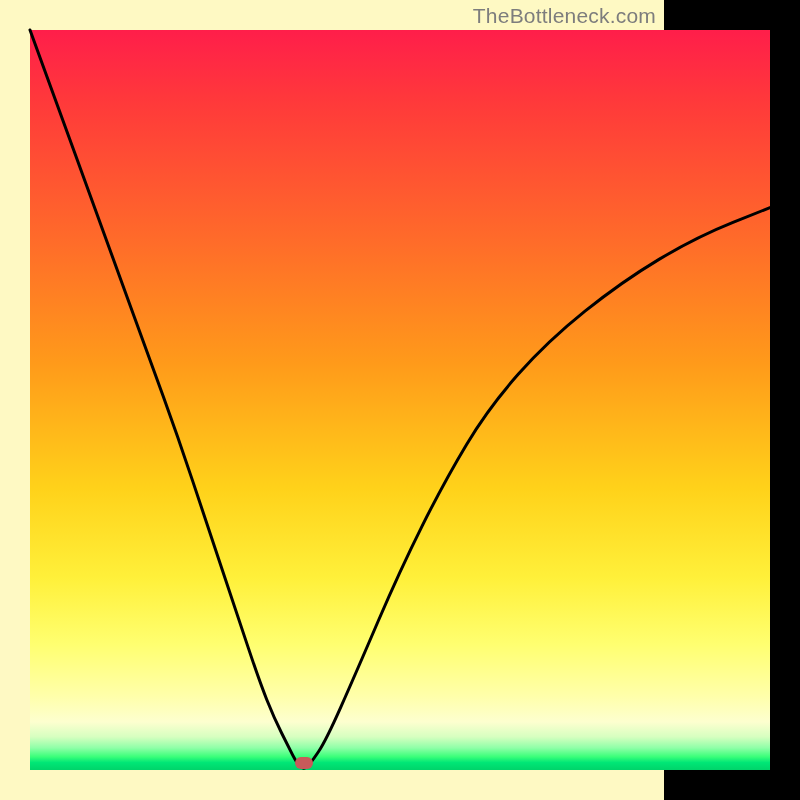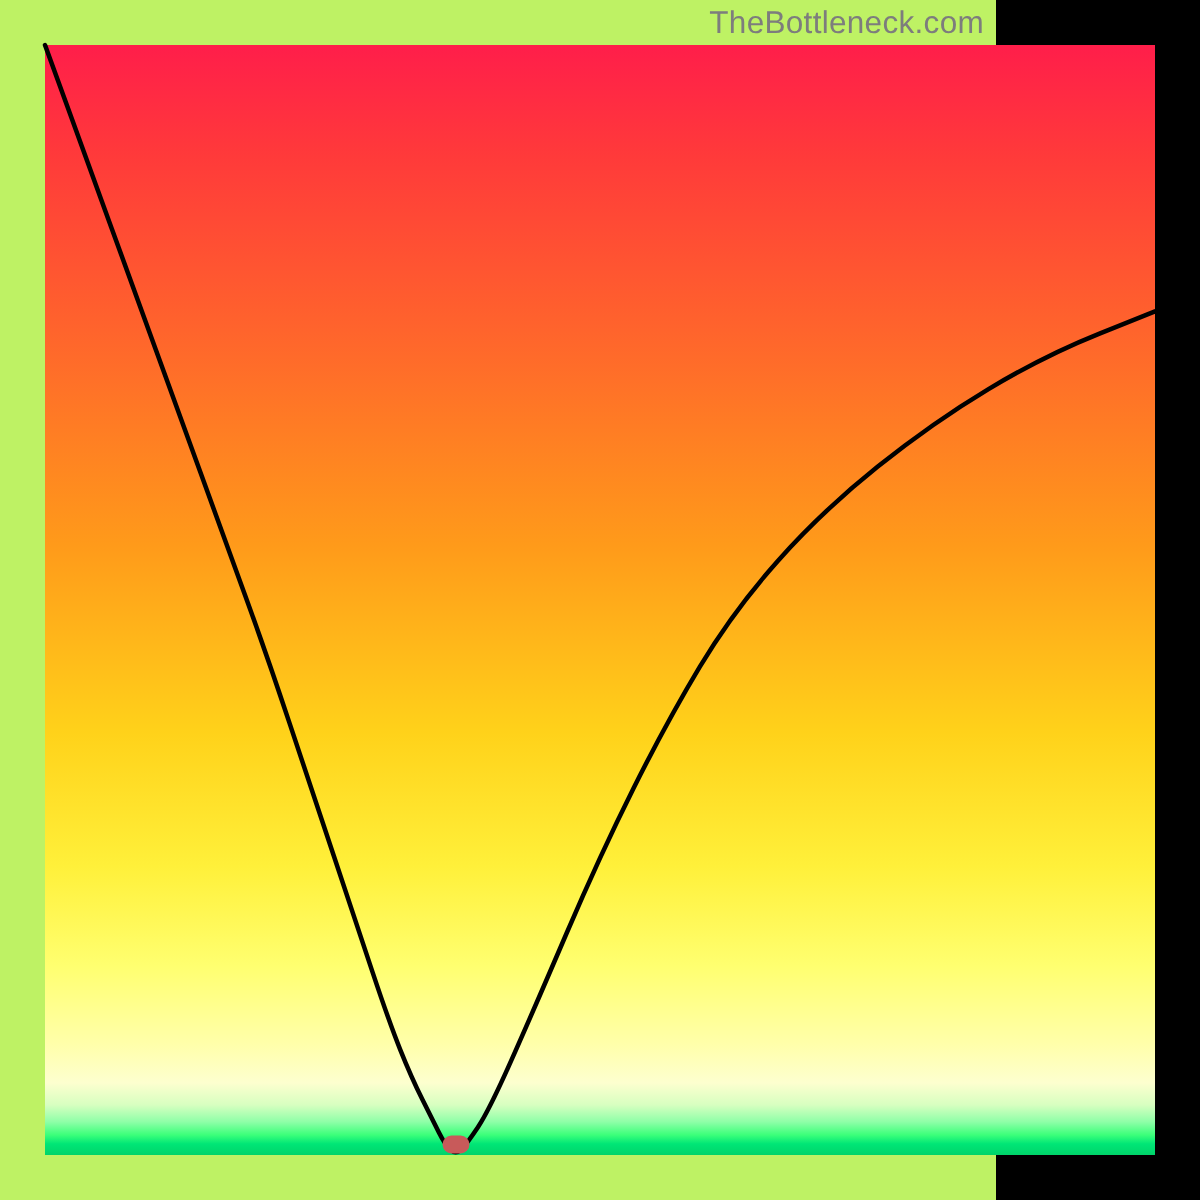--- a/index.html
+++ b/index.html
@@ -8,21 +8,21 @@
     width: 800px;
     height: 800px;
     background: #000;
     overflow: hidden;
     font-family: Arial, Helvetica, sans-serif;
   }
   .stage {
     position: relative;
     width: 664px;
     height: 800px;
-    background: #bef264;
+    background: #fef9c3;
   }
   .plot-area {
     position: absolute;
     left: 30px;
     top: 30px;
     width: 740px;
     height: 740px;
     
     background: linear-gradient(
       to bottom,

